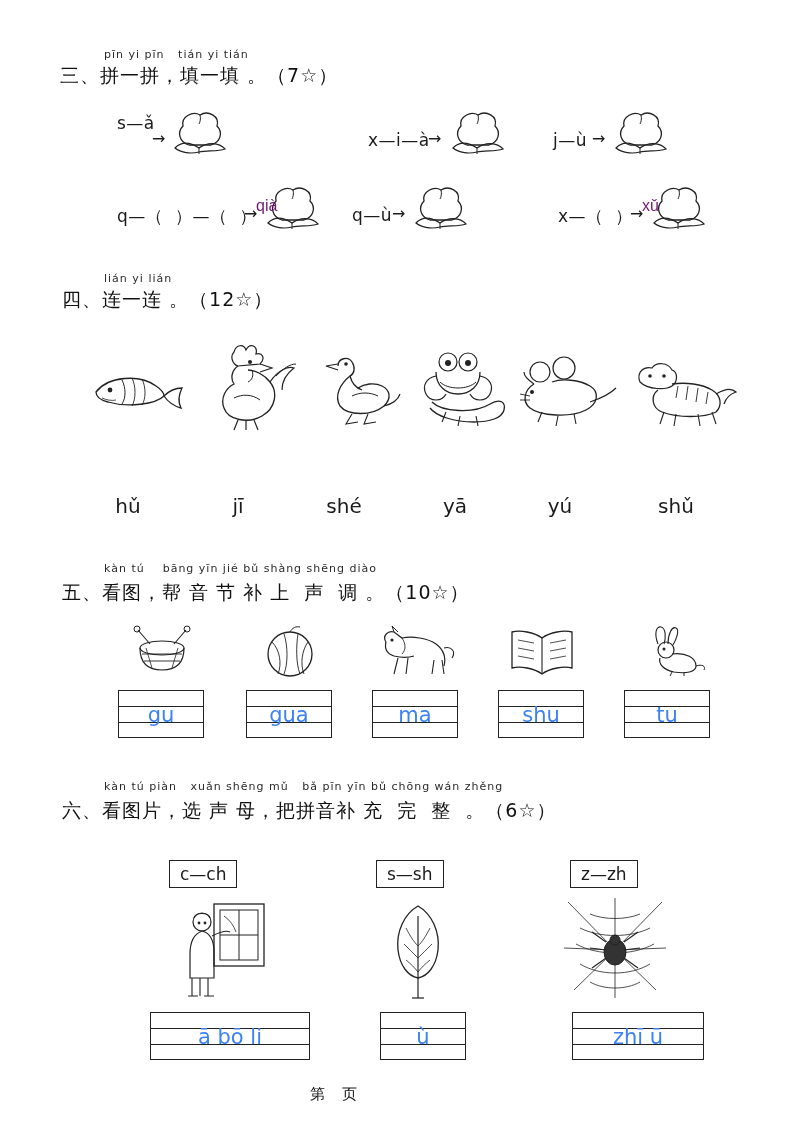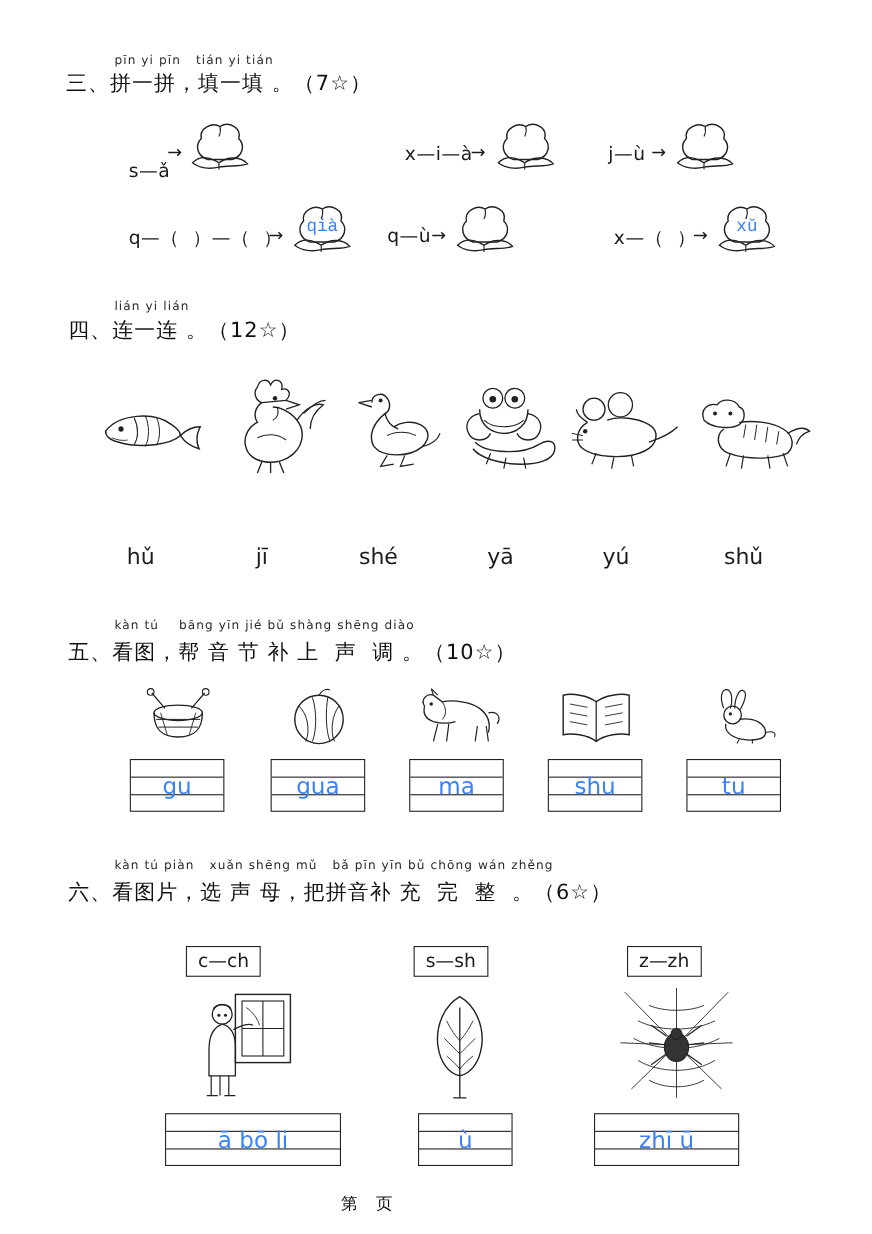--- a/index.html
+++ b/index.html
@@ -50,22 +50,22 @@
   .arrow{
     position:absolute;
     font-family:"DejaVu Sans", sans-serif;
     font-size:16px;
   }
 
   
   .peach{position:absolute;width:74px;height:52px;}
   .peach svg{width:74px;height:52px;display:block;}
   .peach .lab{
-    position:absolute;left:0;top:14px;width:74px;text-align:center;
-    font-family:Liberation Mono, monospace;font-size:16px;color:#3b82f6;
+    position:absolute;left:0;top:14px;width:74px;text-align:left;
+    font-family:Liberation Sans, sans-serif;font-size:16px;color:#701a75;
   }
 
   
   #sec4{top:272px;}
   #sec4 .pinyin-small{position:absolute;left:104px;top:0;}
   #sec4 .q-head{position:absolute;left:62px;top:15px;}
   .animals{position:absolute;top:60px;left:0;width:793px;height:110px;}
   .animal{position:absolute;width:110px;height:90px;}
   .animal svg{display:block;}
   .ansrow{position:absolute;top:222px;left:0;width:793px;}
@@ -129,21 +129,21 @@
 </head>
 <body>
 
 <div class="page">
 
   <div class="section" id="sec3">
     <div class="pinyin-small">pīn yi pīn   tián yi tián</div>
     <div class="q-head">三、拼一拼，填一填 。（7☆）</div>
 
     <div class="row" style="top:60px;">
-      <div class="syl" style="left:117px;top:38px;">s—ǎ</div>
+      <div class="syl" style="left:117px;top:5px;">s—ǎ</div>
       <div class="arrow" style="left:152px;top:21px;">→</div>
       <div class="peach" style="left:163px;top:0px;">
         <svg viewBox="0 0 74 52">
           <path d="M20 18 C18 8 30 3 37 7 C45 2 57 8 54 18 C60 24 58 34 48 37 L26 37 C16 34 14 24 20 18 Z" fill="none" stroke="#222" stroke-width="1.3"></path>
           <path d="M37 7 C38 11 37 14 36 16" fill="none" stroke="#222" stroke-width="1"></path>
           <path d="M12 40 C20 32 30 36 36 40 C44 34 56 34 62 41 C54 44 44 42 36 44 C28 46 18 45 12 40 Z" fill="none" stroke="#222" stroke-width="1.2"></path>
           <path d="M36 40 L36 46" stroke="#222" stroke-width="1"></path>
         </svg>
         <div class="lab"></div>
       </div>
@@ -449,21 +449,21 @@
     <div class="fourline wide" style="left:150px;top:232px;">
       <div class="mid m1"></div>
       <div class="mid m2"></div>
       <div class="txt">ā bō li</div>
     </div>
     <div class="fourline" style="left:380px;top:232px;">
       <div class="mid m1"></div>
       <div class="mid m2"></div>
       <div class="txt">ù</div>
     </div>
-    <div class="fourline wide2" style="left:540px;top:232px;">
+    <div class="fourline wide2" style="left:572px;top:232px;">
       <div class="mid m1"></div>
       <div class="mid m2"></div>
       <div class="txt">zhī    ū</div>
     </div>
   </div>
 
   <div class="footer">第  页</div>
 </div>
 
 </body></html>

